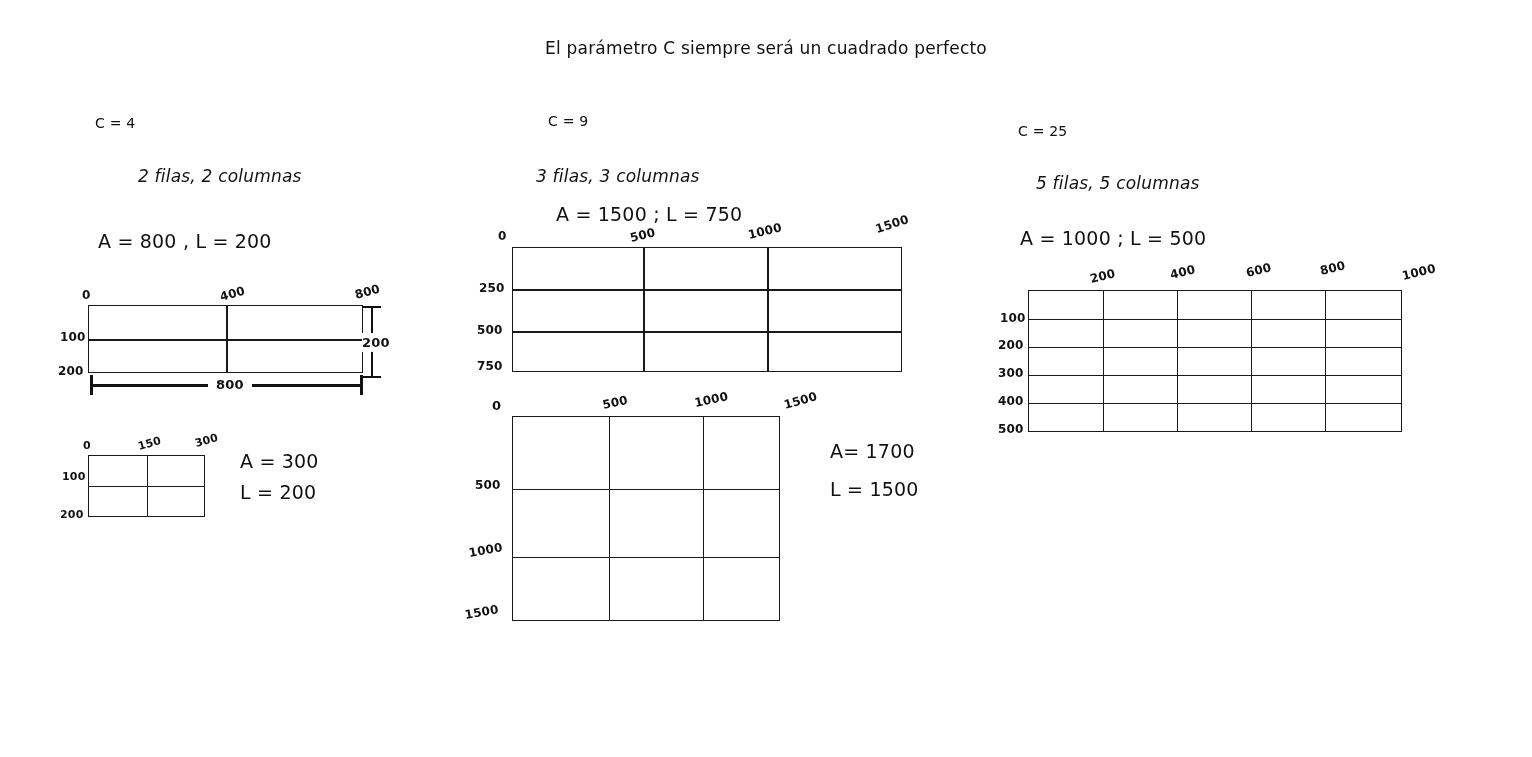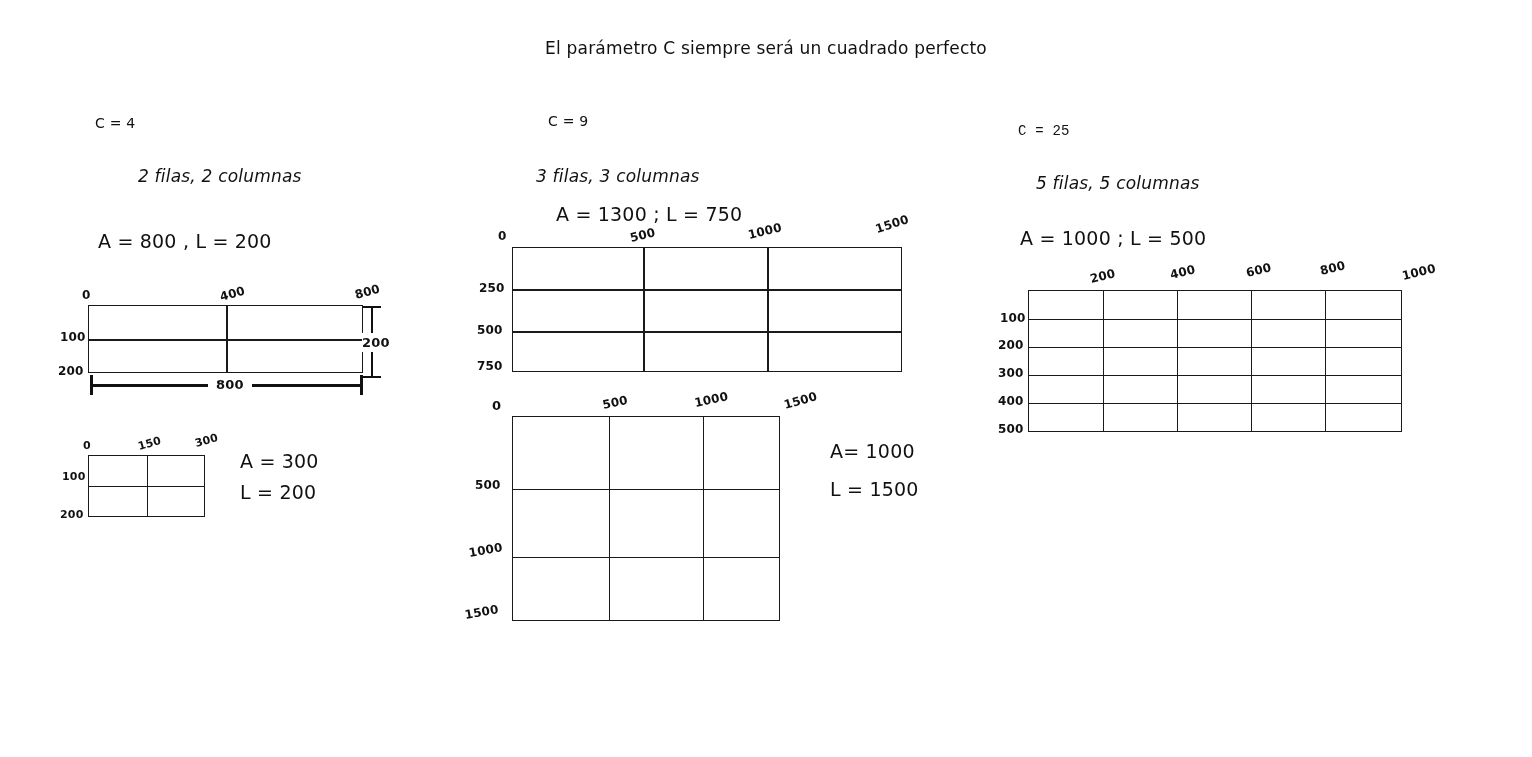--- a/index.html
+++ b/index.html
@@ -77,21 +77,21 @@
 <div class="abs hand tick-sm rot" style="left:140px;top:440px;font-size:11px;transform:rotate(-16deg);">150</div>
 <div class="abs hand tick-sm rot" style="left:197px;top:437px;font-size:11px;transform:rotate(-16deg);">300</div>
 <div class="abs hand tick-sm" style="left:62px;top:470px;font-size:11px;">100</div>
 <div class="abs hand tick-sm" style="left:60px;top:508px;font-size:11px;">200</div>
 <div class="abs hand dim-label" style="left:240px;top:450px;text-align:right;">A = 300</div>
 <div class="abs hand dim-label" style="left:240px;top:481px;">L = 200</div>
 
 <div class="abs hand case-label" style="left:520px;top:113px;margin-left:28px;">C = 9</div>
 <div class="abs hand case-sub" style="left:536px;top:166px;">3 filas, 3 columnas</div>
 
-<div class="abs hand dim-label" style="left:556px;top:203px;">A = 1300 ;  L = 750</div>
+<div class="abs hand dim-label" style="left:556px;top:203px;">A = 1500 ;  L = 750</div>
 
 <div class="grid" style="left:512px;top:247px;width:390px;height:125px;">
   <div class="gl v" style="left:130px;"></div>
   <div class="gl v" style="left:254px;"></div>
   <div class="gl h" style="top:41px;"></div>
   <div class="gl h" style="top:83px;"></div>
 </div>
 <div class="abs hand tick-sm" style="left:498px;top:229px;">0</div>
 <div class="abs hand tick-sm rot" style="left:632px;top:231px;transform:rotate(-14deg);">500</div>
 <div class="abs hand tick-sm rot" style="left:750px;top:228px;transform:rotate(-14deg);">1000</div>
@@ -106,24 +106,24 @@
   <div class="gl h" style="top:72px;height:1.3px;"></div>
   <div class="gl h" style="top:140px;height:1.3px;"></div>
 </div>
 <div class="abs hand tick" style="left:492px;top:398px;">0</div>
 <div class="abs hand tick-sm rot" style="left:604px;top:398px;transform:rotate(-12deg);">500</div>
 <div class="abs hand tick-sm rot" style="left:696px;top:396px;transform:rotate(-12deg);">1000</div>
 <div class="abs hand tick-sm rot" style="left:786px;top:398px;transform:rotate(-16deg);">1500</div>
 <div class="abs hand tick-sm" style="left:475px;top:478px;">500</div>
 <div class="abs hand tick-sm rot" style="left:470px;top:546px;transform:rotate(-10deg);">1000</div>
 <div class="abs hand tick-sm rot" style="left:466px;top:608px;transform:rotate(-10deg);">1500</div>
-<div class="abs hand dim-label" style="left:830px;top:440px;">A= 1000</div>
+<div class="abs hand dim-label" style="left:830px;top:440px;">A= 1700</div>
 <div class="abs hand dim-label" style="left:830px;top:478px;">L = 1500</div>
 
-<div class="abs hand case-label" style="left:1018px;top:123px;font-family:Liberation Mono, monospace;">C = 25</div>
+<div class="abs hand case-label" style="left:1018px;top:123px;">C = 25</div>
 <div class="abs hand case-sub" style="left:1036px;top:173px;">5 filas, 5 columnas</div>
 <div class="abs hand dim-label" style="left:1020px;top:227px;">A = 1000  ;   L = 500</div>
 
 <div class="grid" style="left:1028px;top:290px;width:374px;height:142px;border-width:1.4px;">
   <div class="gl v" style="left:74px;width:1.4px;"></div>
   <div class="gl v" style="left:148px;width:1.4px;"></div>
   <div class="gl v" style="left:222px;width:1.4px;"></div>
   <div class="gl v" style="left:296px;width:1.4px;"></div>
   <div class="gl h" style="top:28px;height:1.4px;"></div>
   <div class="gl h" style="top:56px;height:1.4px;"></div>

